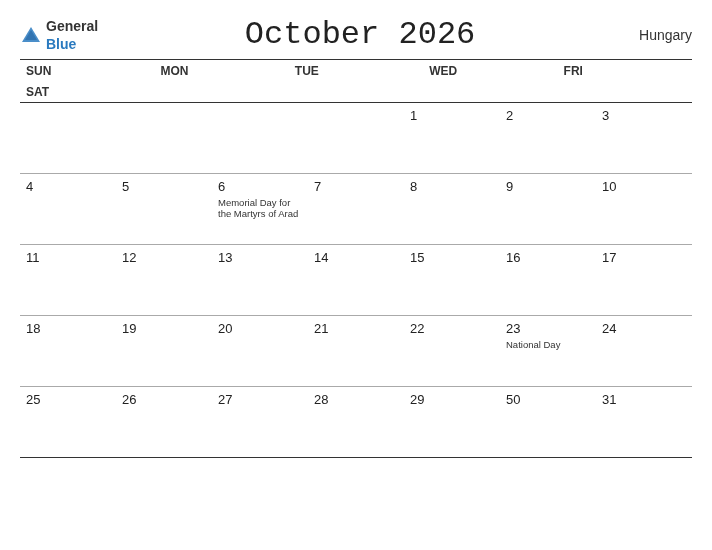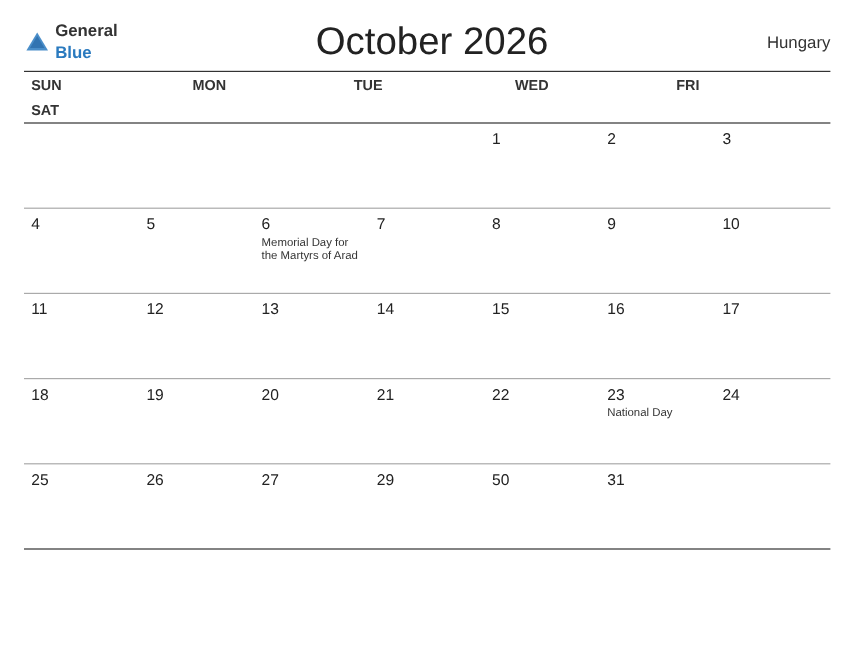--- a/index.html
+++ b/index.html
@@ -45,20 +45,21 @@
     .logo-icon {
       width: 22px;
       height: 22px;
     }
     .calendar-title {
       font-size: 32px;
       font-weight: 400;
       color: #222;
       text-align: center;
       flex: 1;
+      font-family: Liberation Mono, monospace;
     }
     .country-label {
       font-size: 14px;
       color: #333;
       text-align: right;
       min-width: 70px;
     }
     
     .header-divider {
       border: none;
@@ -255,20 +256,23 @@
           <div class="day-cell">
             <span class="day-num">25</span>
           </div>
           <div class="day-cell">
             <span class="day-num">26</span>
           </div>
           <div class="day-cell">
             <span class="day-num">27</span>
           </div>
           <div class="day-cell">
+            <span class="day-num">28</span>
+          </div>
+          <div class="day-cell">
             <span class="day-num">29</span>
           </div>
           <div class="day-cell">
             <span class="day-num">50</span>
           </div>
           <div class="day-cell">
             <span class="day-num">31</span>
           </div>
         </div>
       </div>

